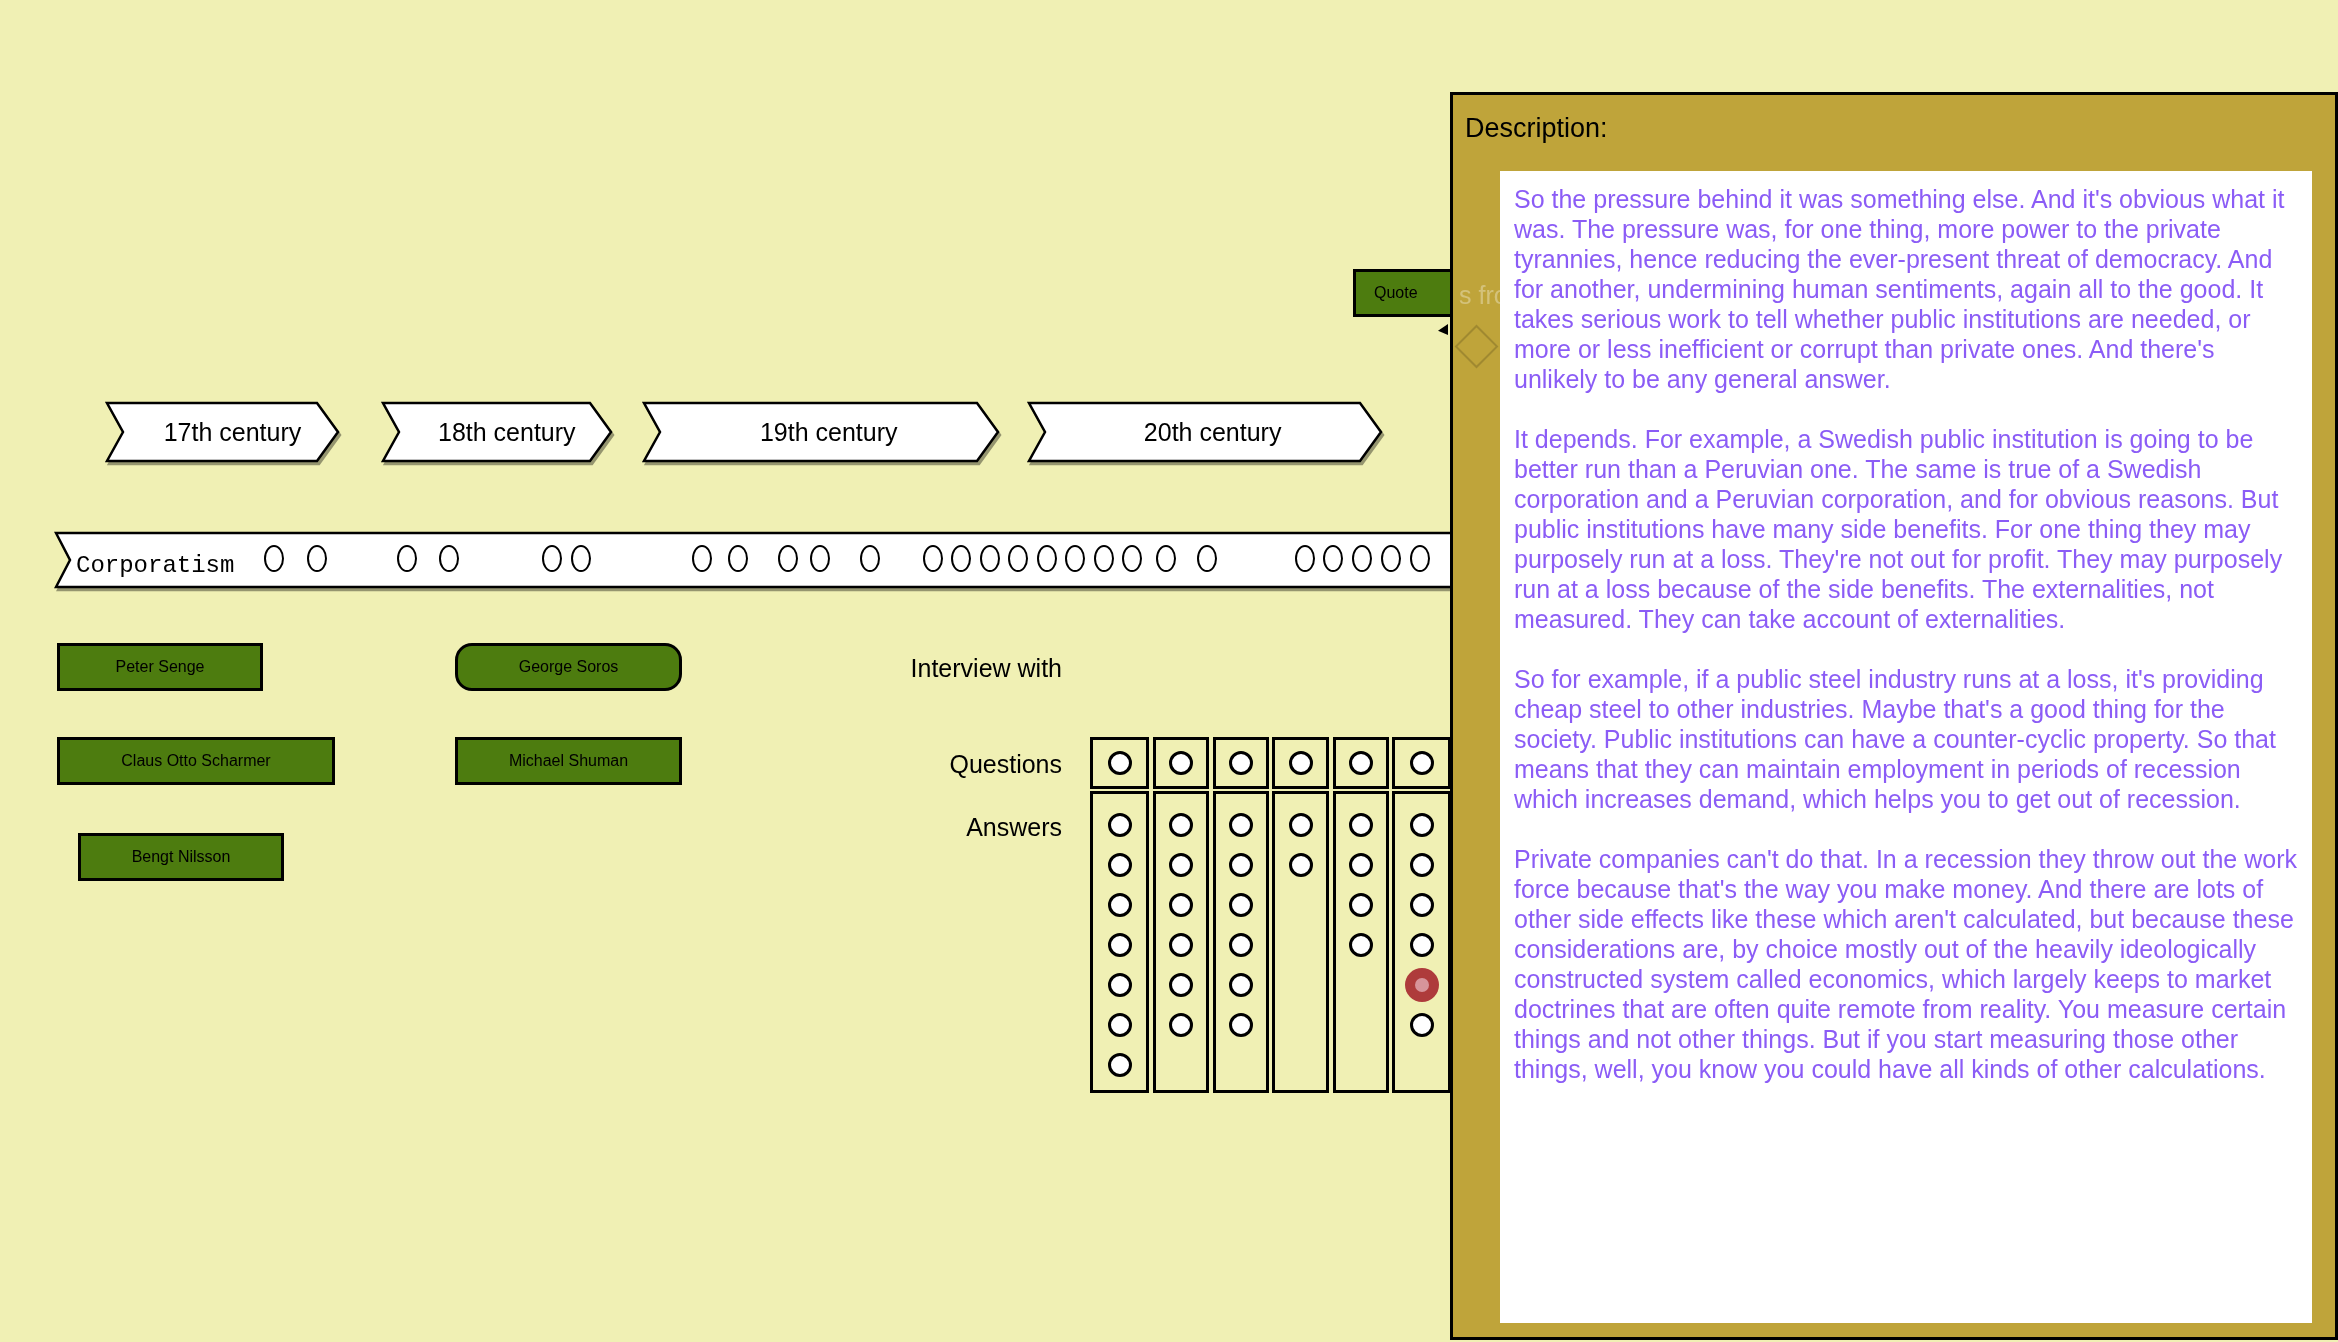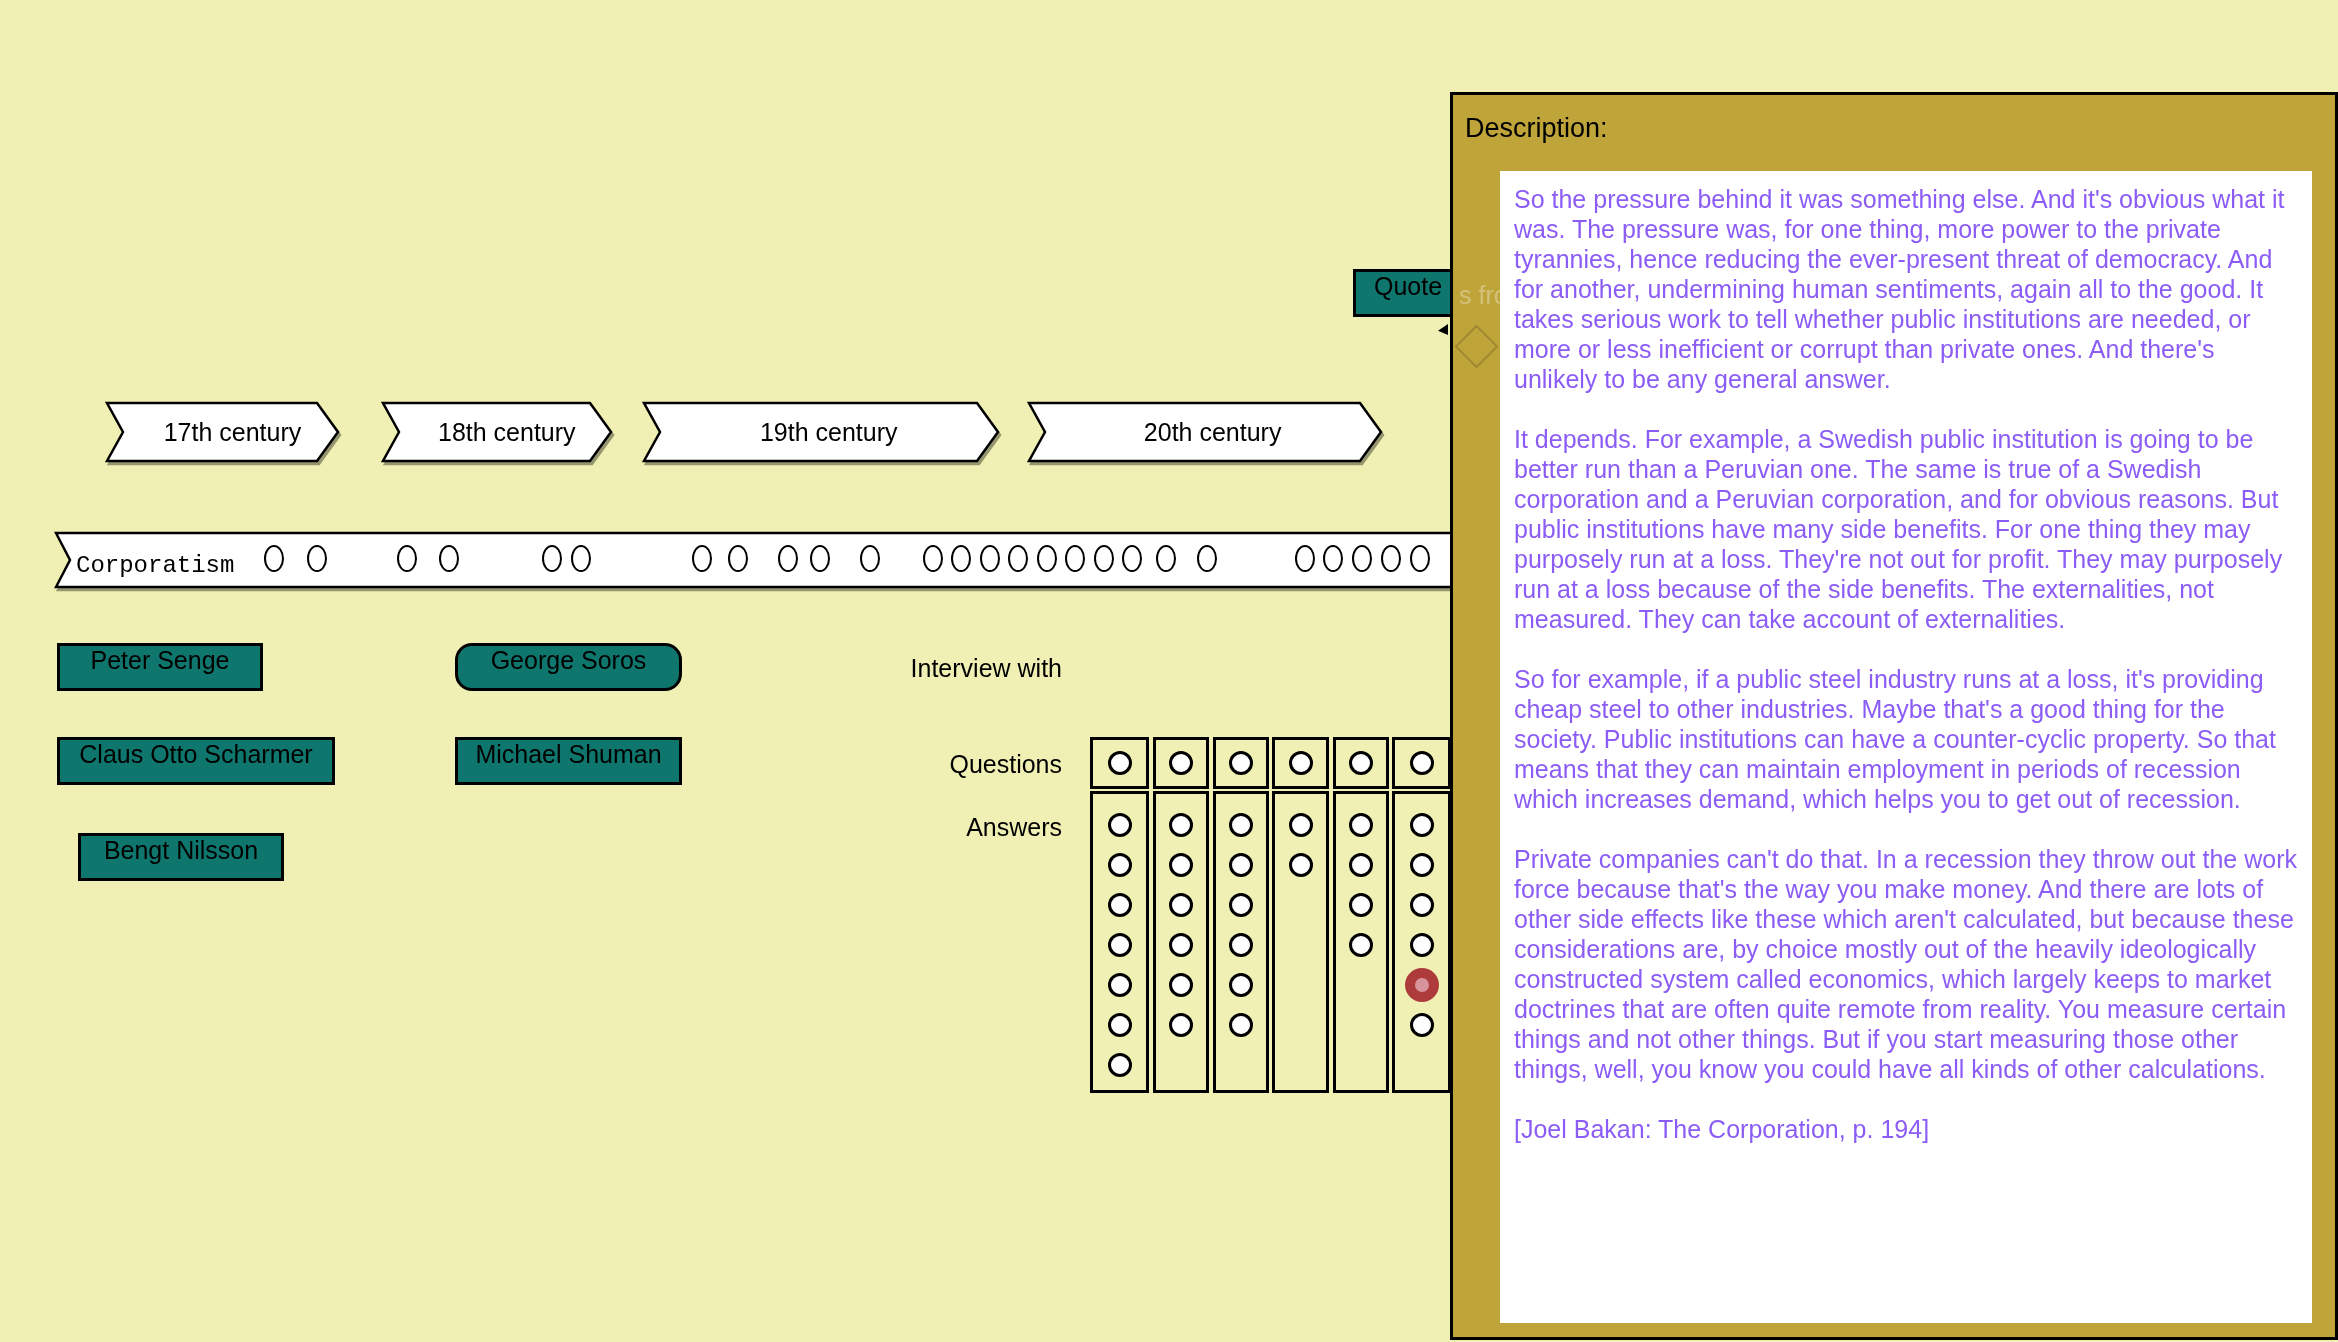--- a/index.html
+++ b/index.html
@@ -14,25 +14,25 @@
     position:relative;
     width:2338px;height:1342px;
     background:var(--bg);
     overflow:hidden;
     font-family:"Liberation Sans", sans-serif;
     color:#000;
   }
   
   .wbox{
     position:absolute;
-    background:#0f766e;
+    background:#4d7c0f;
     border:3px solid #000;
     box-sizing:border-box;
-    display:flex;justify-content:center;
-    font-size:25px;
+    display:flex;align-items:center;justify-content:center;
+    font-size:16px;
     white-space:nowrap;
   }
   
   .chev{position:absolute;filter:drop-shadow(2px 3px 0 rgba(75,75,55,.55));}
   .chev text{font-family:"Liberation Sans",sans-serif;font-size:25px;fill:#000;}
   
   #band-wrap{position:absolute;left:54px;top:531px;width:1410px;height:58px;}
   #band-wrap svg{filter:drop-shadow(2px 3px 0 rgba(75,75,55,.55));}
   #band-label{position:absolute;left:22px;top:0;height:68px;display:flex;align-items:center;font-size:24px;font-family:Liberation Mono, monospace;}
   .band-circle{
@@ -230,19 +230,18 @@
       <div class="slot" style="left: 1409.5px; top: 1013px;"></div>
     </div>
 
   <div id="panel">
     <div id="panel-title">Description:</div>
     <div id="desc-area">
         <p>So the pressure behind it was something else. And it's obvious what it was. The pressure was, for one thing, more power to the private tyrannies, hence reducing the ever-present threat of democracy. And for another, undermining human sentiments, again all to the good. It takes serious work to tell whether public institutions are needed, or more or less inefficient or corrupt than private ones. And there's unlikely to be any general answer.</p>
         <p>It depends. For example, a Swedish public institution is going to be better run than a Peruvian one. The same is true of a Swedish corporation and a Peruvian corporation, and for obvious reasons. But public institutions have many side benefits. For one thing they may purposely run at a loss. They're not out for profit. They may purposely run at a loss because of the side benefits. The externalities, not measured. They can take account of externalities.</p>
         <p>So for example, if a public steel industry runs at a loss, it's providing cheap steel to other industries. Maybe that's a good thing for the society. Public institutions can have a counter-cyclic property. So that means that they can maintain employment in periods of recession which increases demand, which helps you to get out of recession.</p>
         <p>Private companies can't do that. In a recession they throw out the work force because that's the way you make money. And there are lots of other side effects like these which aren't calculated, but because these considerations are, by choice mostly out of the heavily ideologically constructed system called economics, which largely keeps to market doctrines that are often quite remote from reality. You measure certain things and not other things. But if you start measuring those other things, well, you know you could have all kinds of other calculations.</p>
-        <p>[Joel Bakan: The Corporation, p. 194]</p>
       </div>
     <span class="ghost-text">s fro</span>
     <div class="ghost-diamond"></div>
   </div>
 
 </div>
 
 </body></html>

